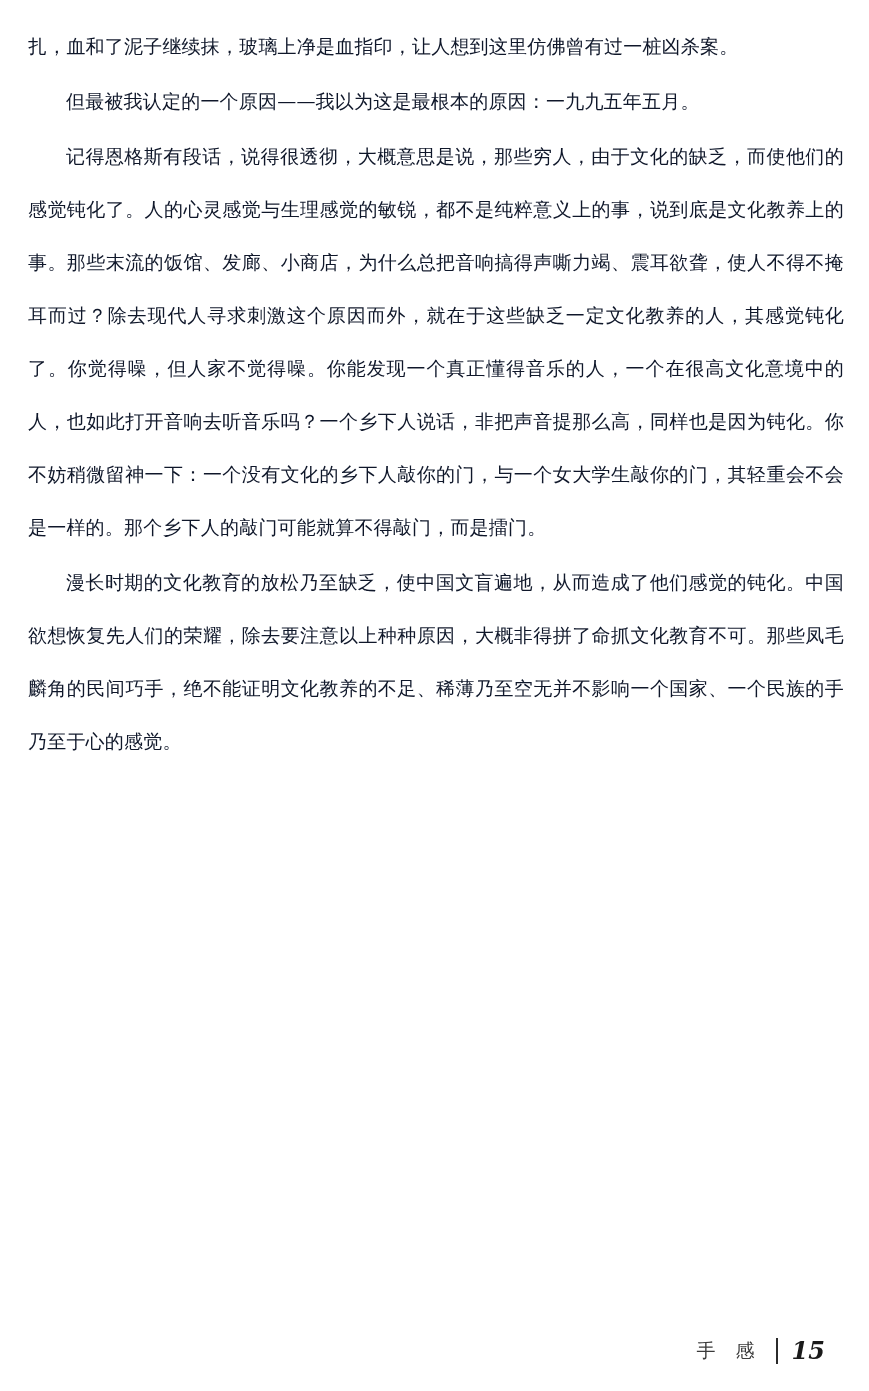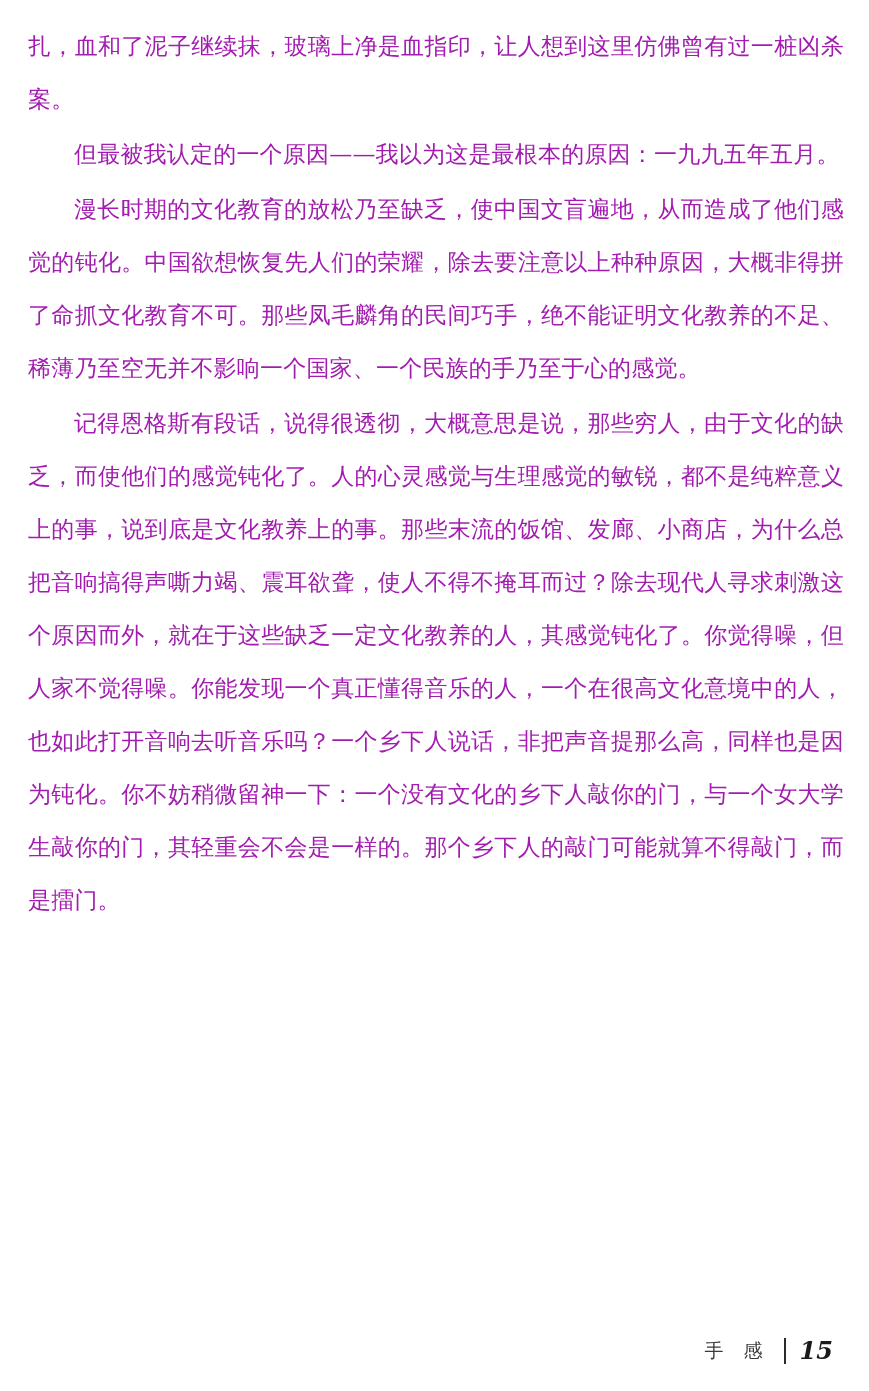--- a/index.html
+++ b/index.html
@@ -18,40 +18,40 @@
     color: #1a1a1a;
   }
   .body-text {
     position: absolute;
     left: 28px;
     top: 20px;
     width: 816px;
   }
   .para {
     margin: 0 0 2px 0;
-    font-size: 23px;
+    font-size: 19px;
     line-height: 53px;
     text-align: justify;
     text-justify: inter-ideograph;
     letter-spacing: 0.2px;
-    color: #a21caf;
+    color: #0f172a;
   }
   .para.indent {
     text-indent: 2em;
   }
   .footer {
     position: absolute;
     left: 0;
     right: 0;
     bottom: 26px;
     height: 40px;
   }
   .footer-inner {
     position: absolute;
-    right: 36px;
+    right: 44px;
     bottom: 0;
     display: flex;
     align-items: center;
     gap: 14px;
   }
   .footer-label {
     font-size: 19px;
     letter-spacing: 7px;
     color: #3a3a3a;
     font-family: "DejaVu Serif", "Liberation Serif", serif;
@@ -73,22 +73,22 @@
   }
 </style>
 </head>
 <body>
 
 <div class="page">
 
   <div class="body-text">
     <p class="para">扎，血和了泥子继续抹，玻璃上净是血指印，让人想到这里仿佛曾有过一桩凶杀案。</p>
     <p class="para indent">但最被我认定的一个原因——我以为这是最根本的原因：一九九五年五月。</p>
+    <p class="para indent">记得恩格斯有段话，说得很透彻，大概意思是说，那些穷人，由于文化的缺乏，而使他们的感觉钝化了。人的心灵感觉与生理感觉的敏锐，都不是纯粹意义上的事，说到底是文化教养上的事。那些末流的饭馆、发廊、小商店，为什么总把音响搞得声嘶力竭、震耳欲聋，使人不得不掩耳而过？除去现代人寻求刺激这个原因而外，就在于这些缺乏一定文化教养的人，其感觉钝化了。你觉得噪，但人家不觉得噪。你能发现一个真正懂得音乐的人，一个在很高文化意境中的人，也如此打开音响去听音乐吗？一个乡下人说话，非把声音提那么高，同样也是因为钝化。你不妨稍微留神一下：一个没有文化的乡下人敲你的门，与一个女大学生敲你的门，其轻重会不会是一样的。那个乡下人的敲门可能就算不得敲门，而是擂门。</p>
     <p class="para indent">漫长时期的文化教育的放松乃至缺乏，使中国文盲遍地，从而造成了他们感觉的钝化。中国欲想恢复先人们的荣耀，除去要注意以上种种原因，大概非得拼了命抓文化教育不可。那些凤毛麟角的民间巧手，绝不能证明文化教养的不足、稀薄乃至空无并不影响一个国家、一个民族的手乃至于心的感觉。</p>
-    <p class="para indent">记得恩格斯有段话，说得很透彻，大概意思是说，那些穷人，由于文化的缺乏，而使他们的感觉钝化了。人的心灵感觉与生理感觉的敏锐，都不是纯粹意义上的事，说到底是文化教养上的事。那些末流的饭馆、发廊、小商店，为什么总把音响搞得声嘶力竭、震耳欲聋，使人不得不掩耳而过？除去现代人寻求刺激这个原因而外，就在于这些缺乏一定文化教养的人，其感觉钝化了。你觉得噪，但人家不觉得噪。你能发现一个真正懂得音乐的人，一个在很高文化意境中的人，也如此打开音响去听音乐吗？一个乡下人说话，非把声音提那么高，同样也是因为钝化。你不妨稍微留神一下：一个没有文化的乡下人敲你的门，与一个女大学生敲你的门，其轻重会不会是一样的。那个乡下人的敲门可能就算不得敲门，而是擂门。</p>
   </div>
 
   <div class="footer">
     <div class="footer-inner">
       <span class="footer-label">手 感</span>
       <span class="footer-rule"></span>
       <span class="footer-page">15</span>
     </div>
   </div>
 

